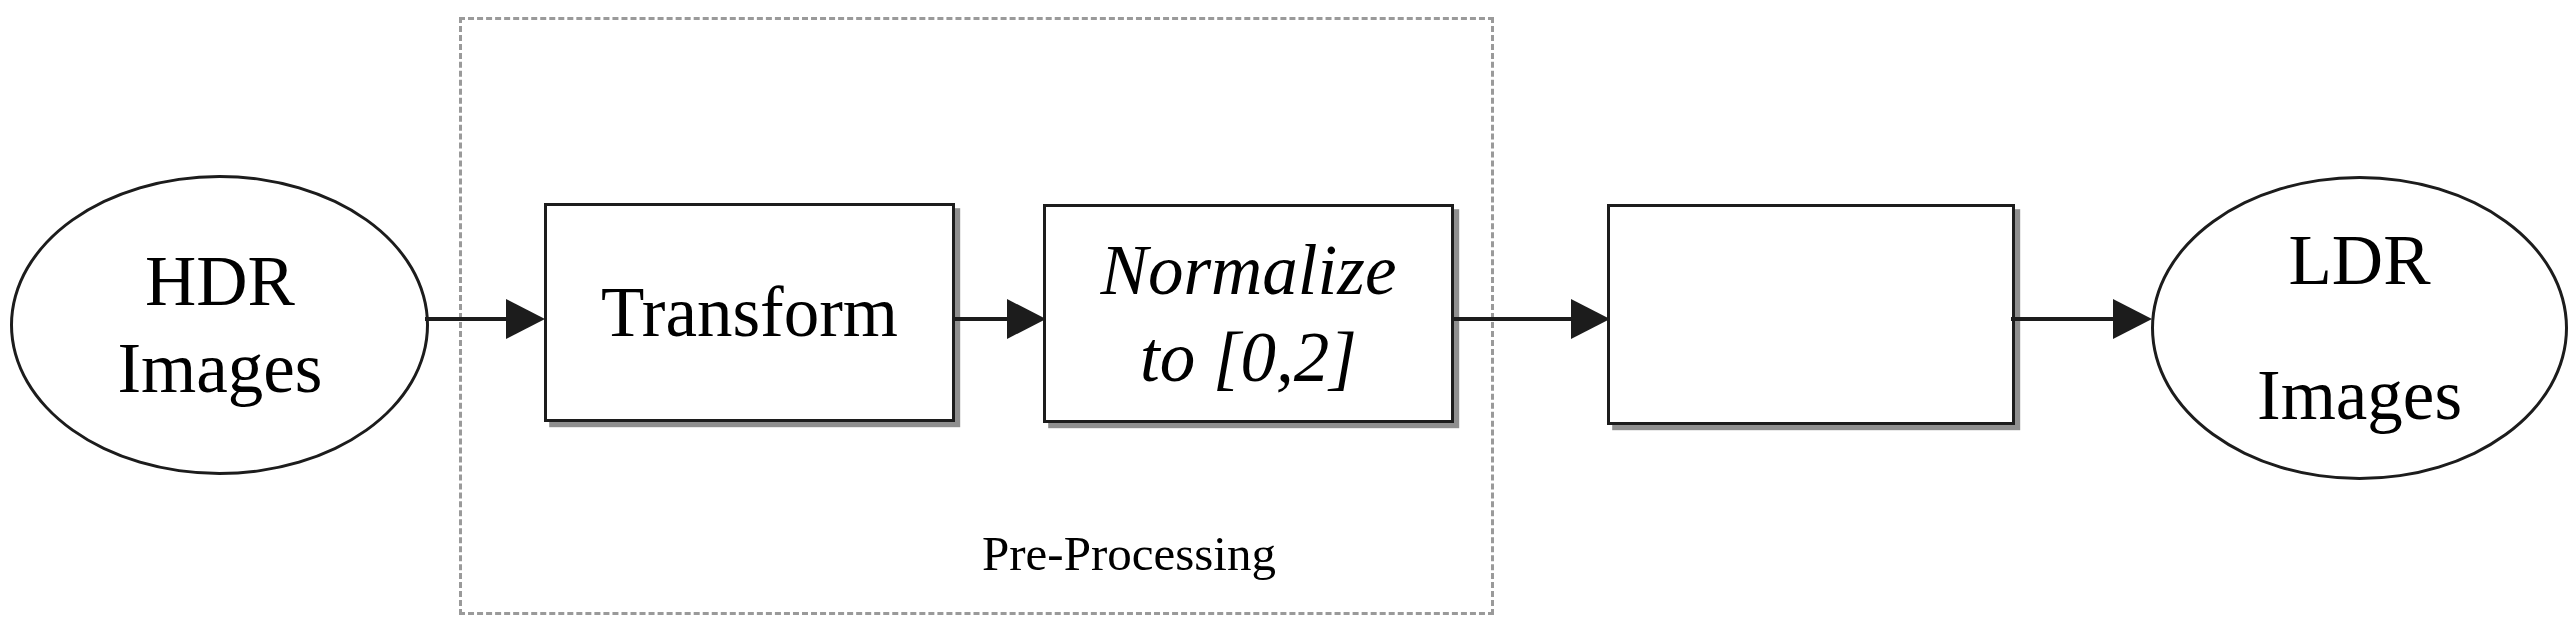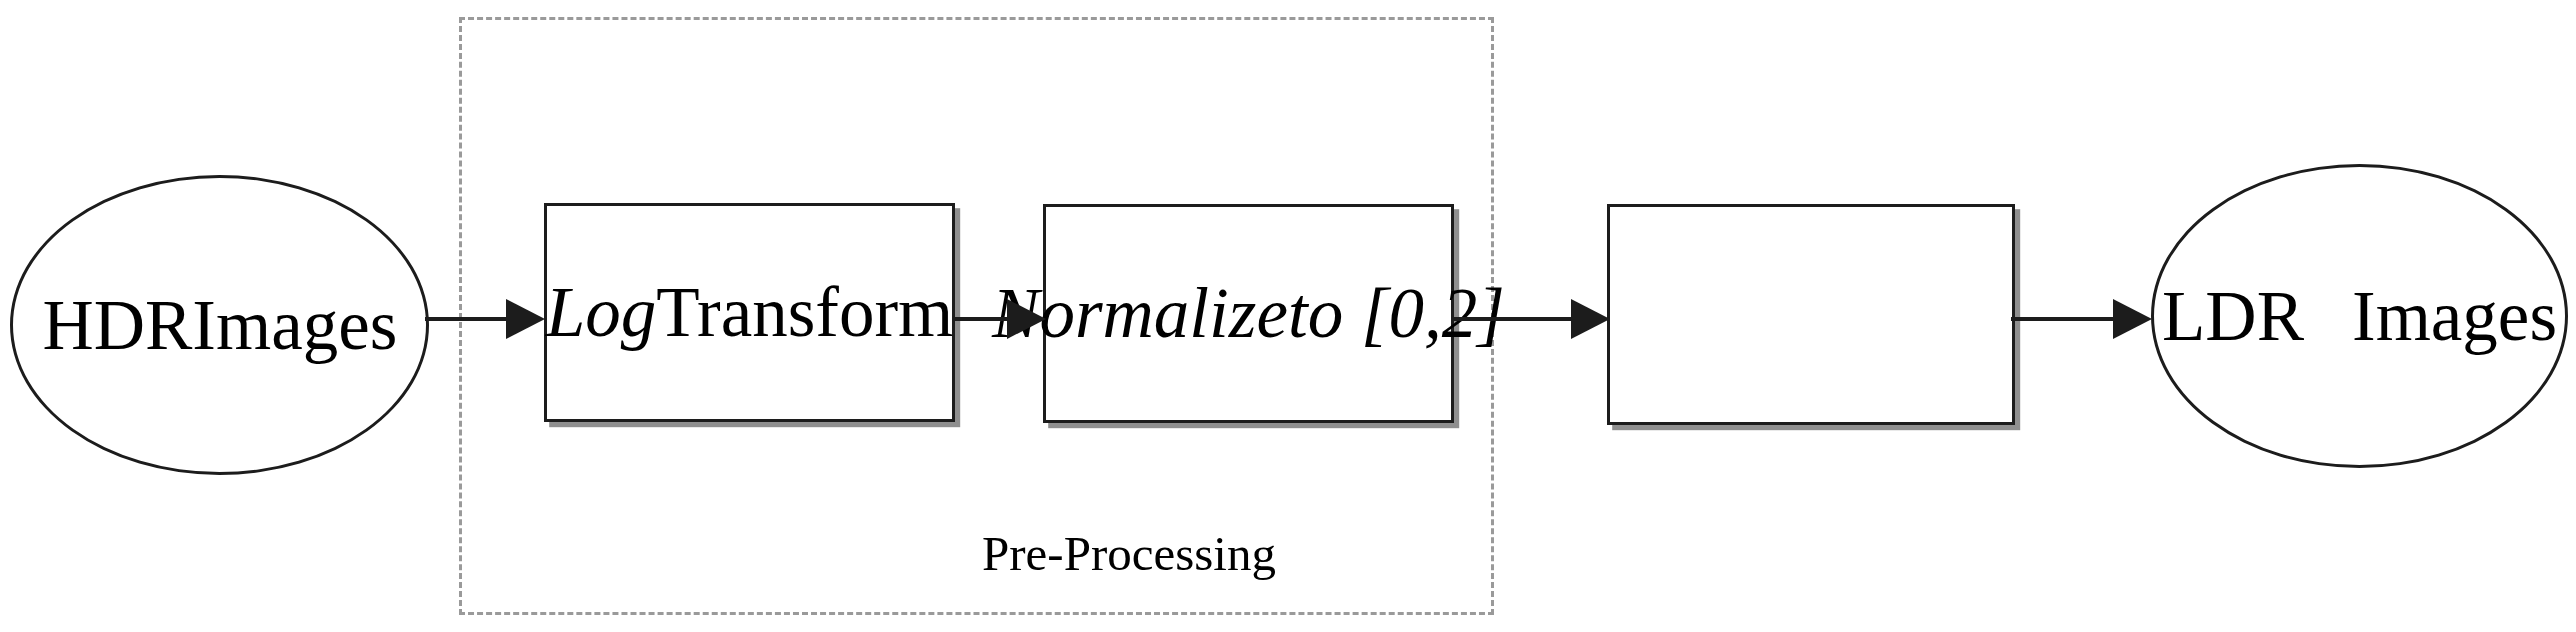--- a/index.html
+++ b/index.html
@@ -20,40 +20,40 @@
   }
   .group-label {
     position: absolute; left: 520px; top: 490px;
     font-size: 49px; line-height: 87px; color: var(--text, #000000);
     white-space: nowrap;
   }
 
   
   .node {
     position: absolute; box-sizing: border-box; background: #ffffff;
-    display: flex; align-items: center; justify-content: center;
+    display: flex; flex-direction: column; align-items: center; justify-content: center;
     text-align: left;
   }
   .node .line {
     font-size: 71px; line-height: 87px; color: var(--text, #000000);
     white-space: nowrap;
   }
   .node .italic { font-style: italic; }
 
   .ellipse { border: 3.5px solid var(--stroke, #1c1c1c); border-radius: 50%; }
   .process-box {
     border: 3.5px solid var(--stroke, #1c1c1c);
     box-shadow: 5.2px 5.2px 0 var(--box-shadow, #8f8f8f);
   }
 
   #node-hdr       { left: 10.4px;   top: 175px; width: 419px; height: 300px; }
   #node-log       { left: 544px;  top: 203px; width: 411px; height: 219px; }
   #node-normalize { left: 1043px; top: 204px; width: 411px; height: 219px; font-style: italic; }
   #node-tone      { left: 1607px; top: 204px; width: 408px; height: 221px; }
-  #node-ldr       { left: 2151px; top: 164px; width: 417px; height: 304px; gap: 48px; }
+  #node-ldr       { left: 2151px; top: 176px; width: 417px; height: 304px; gap: 48px; }
 
   
   .arrow { position: absolute; height: 40px; }
   .arrow .shaft {
     position: absolute; left: 0; right: 35px; top: 18px; height: 4.3px;
     background: var(--stroke, #1c1c1c);
   }
   .arrow .head {
     position: absolute; right: 0; top: 0; width: 0; height: 0;
     border-top: 20px solid transparent;
@@ -73,21 +73,20 @@
   <div class="group-box">
     <div class="group-label">Pre-Processing</div>
   </div>
 
   <div class="node ellipse" id="node-hdr">
     <div class="line">HDR</div>
     <div class="line">Images</div>
   </div>
 
   <div class="node process-box" id="node-log">
-    <div class="line italic">Log</div>
     <div class="line">Transform</div>
   </div>
 
   <div class="node process-box" id="node-normalize">
     <div class="line">Normalize</div>
     <div class="line">to [0,2]</div>
   </div>
 
   <div class="node process-box" id="node-tone">
   </div>

